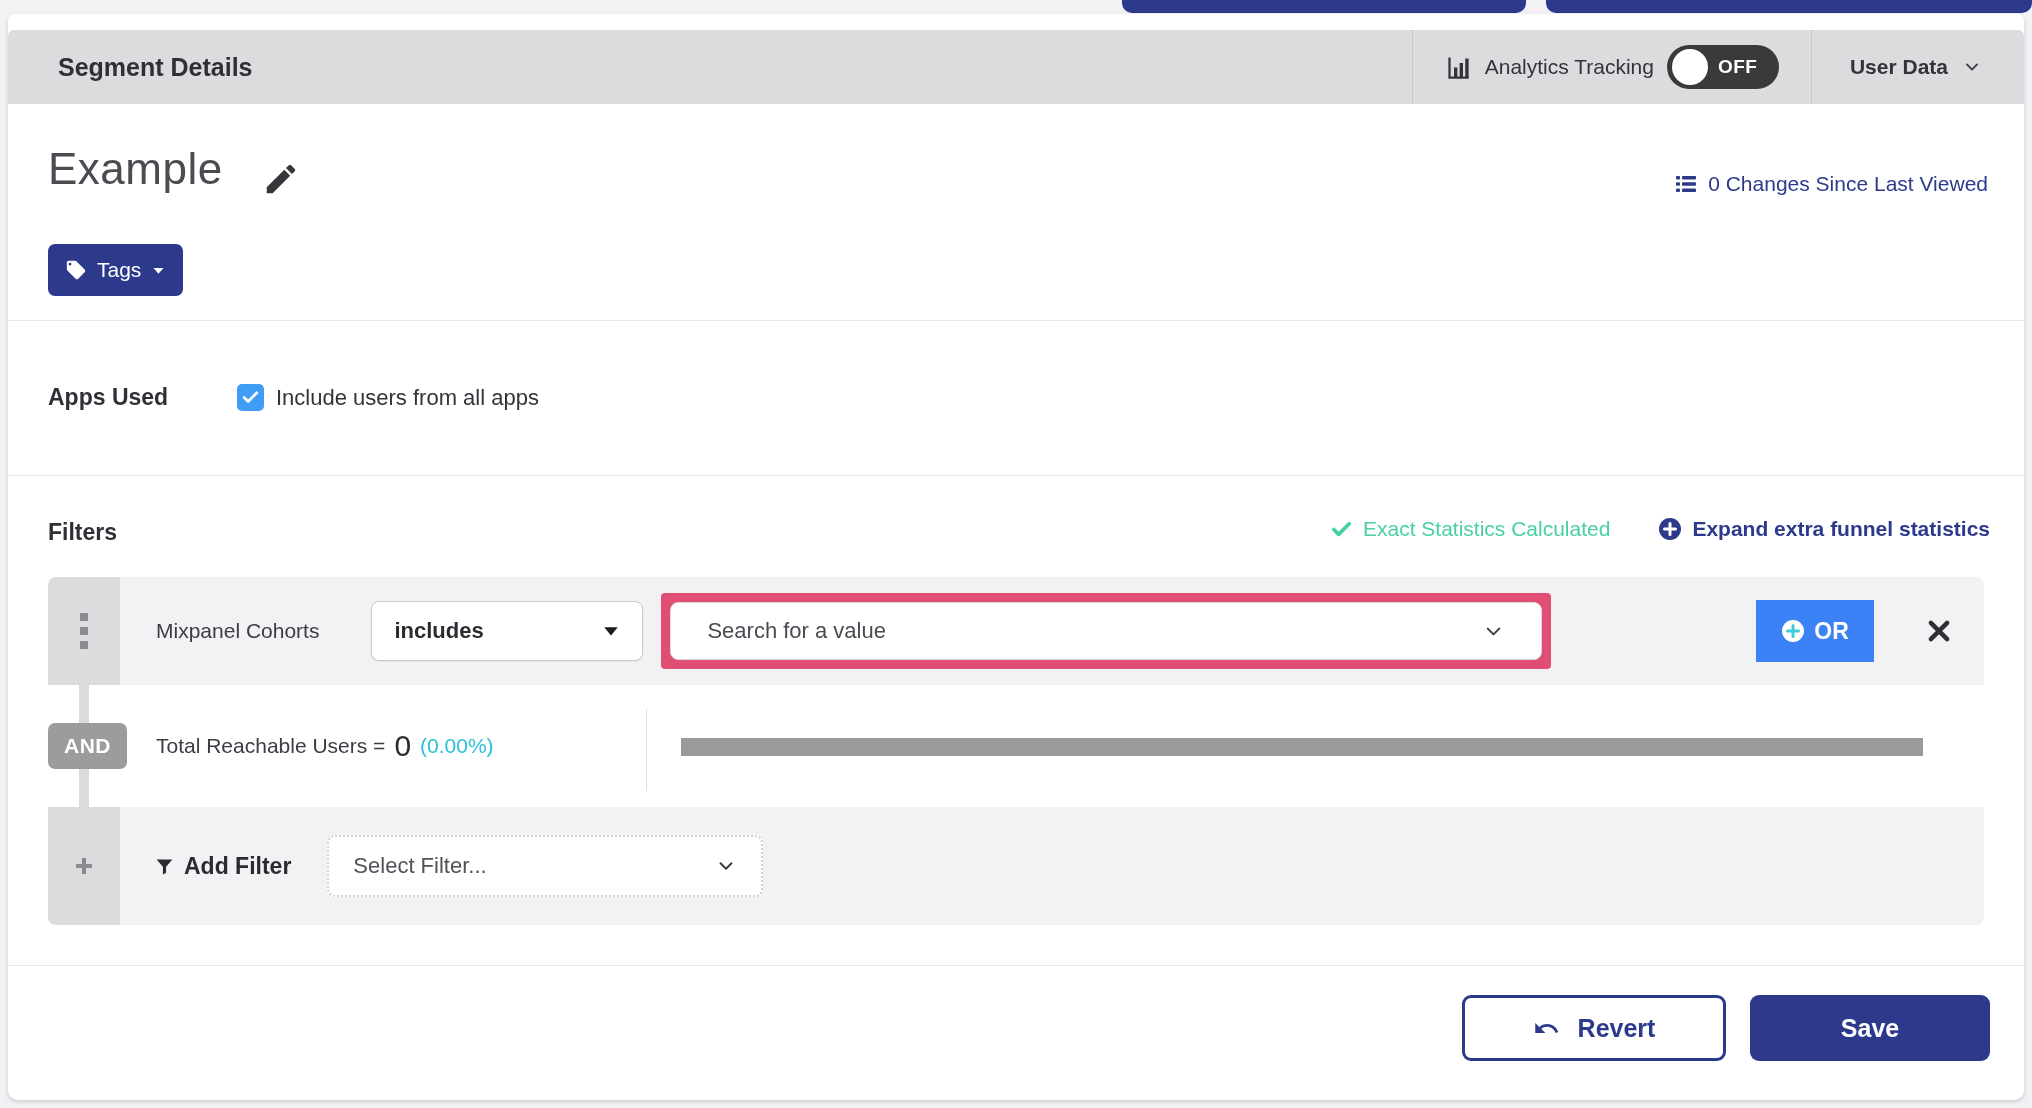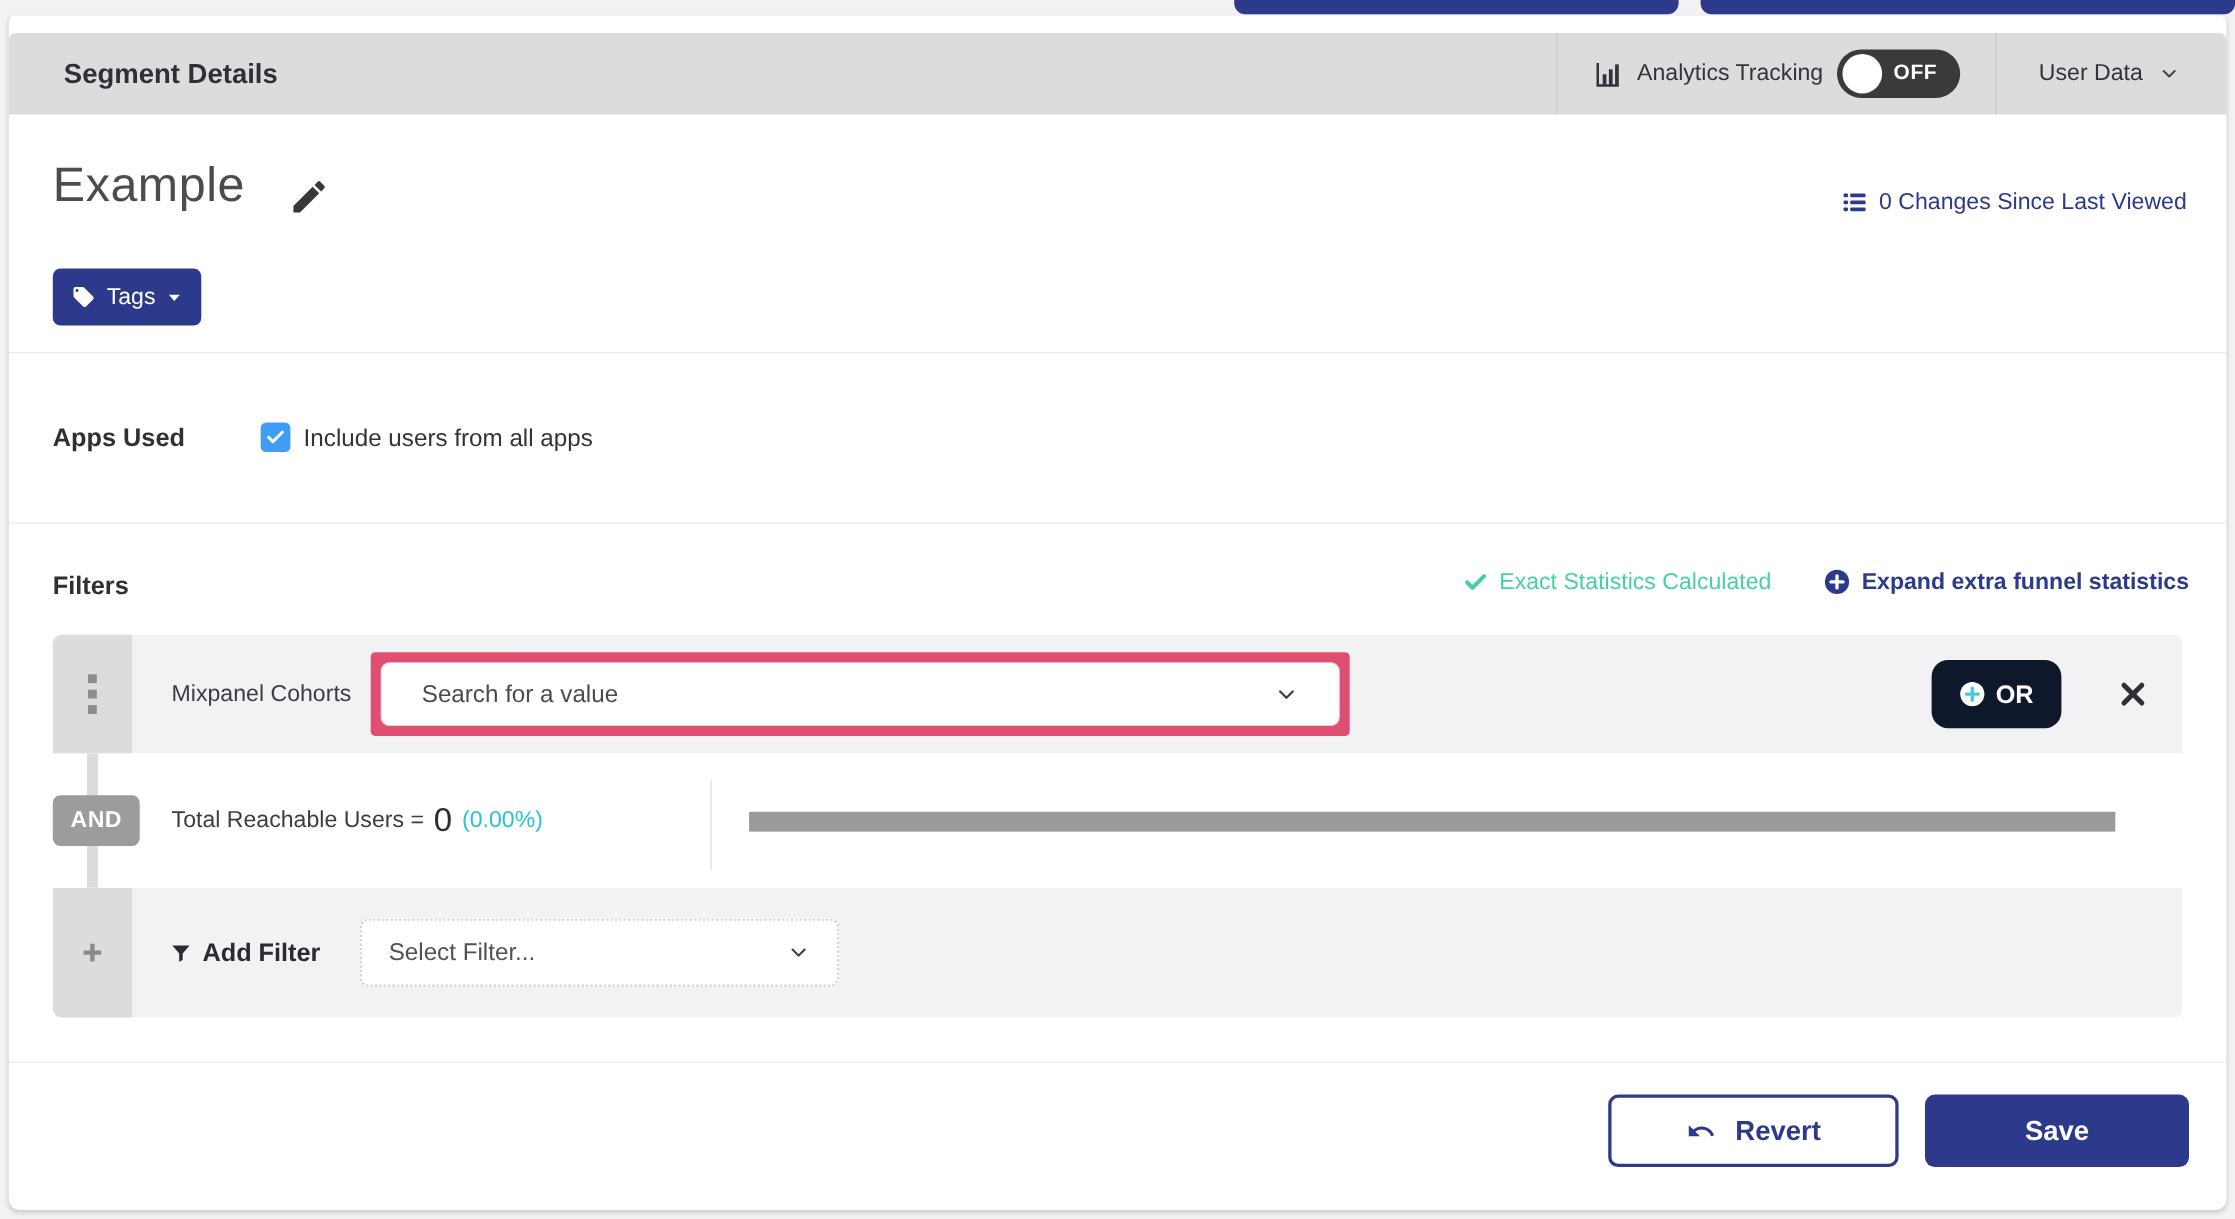--- a/index.html
+++ b/index.html
@@ -33,21 +33,21 @@
   }
   .hdr-title { margin-left: 50px; font-size: 25px; font-weight: bold; color: #2f3036; }
   .hdr-spacer { flex: 1; }
   .hdr-div { width: 1px; height: 74px; background: #c8c8cc; }
   .analytics-group { height: 100%; display: flex; align-items: center; gap: 13px; padding: 0 32px 0 32px; }
   .analytics-label { font-size: 21px; color: #33343a; }
   .toggle { width: 112px; height: 44px; border-radius: 22px; background: #3a3a3d; display: flex; align-items: center; cursor: pointer; }
   .toggle-knob { width: 36px; height: 36px; border-radius: 50%; background: #fff; margin-left: 5px; }
   .toggle-label { color: #fff; font-size: 19px; font-weight: bold; margin-left: 10px; letter-spacing: .5px; }
   .userdata-group { height: 100%; display: flex; align-items: center; gap: 14px; padding: 0 42px 0 38px; cursor: pointer; }
-  .userdata-label { font-size: 21px; color: #33343a; }
+  .userdata-label { font-size: 21px; color: #33343a; font-weight: bold; }
 
   
   .segment-name { position: absolute; left: 40px; top: 130px; font-size: 44px; color: #4b4b51; letter-spacing: .5px; }
   .edit-pencil { position: absolute; left: 254px; top: 146px; color: #36363b; cursor: pointer; }
   .changes-link { position: absolute; right: 36px; top: 158px; display: flex; align-items: center; gap: 10px; color: #2d3a8c; font-size: 21px; cursor: pointer; }
   .tags-btn {
     position: absolute; left: 40px; top: 230px; height: 52px; padding: 0 17px;
     background: #2d3a8c; border: none; border-radius: 7px; cursor: pointer;
     display: inline-flex; align-items: center; gap: 10px; color: #fff; font-size: 21px;
     font-family: inherit;
@@ -91,21 +91,21 @@
     height: 58px; background: #fff; border: 1px solid #d8d8dc; border-radius: 8px;
     display: flex; align-items: center; justify-content: space-between; padding: 0 36px; cursor: pointer;
   }
   .value-select input {
     border: none; outline: none; background: transparent; flex: 1;
     font-size: 22px; color: #3f3f46; font-family: inherit;
   }
   .value-select input::placeholder { color: #4a4a52; opacity: 1; }
   .or-btn {
     position: absolute; right: 110px; width: 118px; height: 62px;
-    background: #0f172a; border: none; border-radius: 15px; cursor: pointer;
+    background: #3b82f6; border: none; border-radius: 0; cursor: pointer;
     display: flex; align-items: center; justify-content: center; gap: 9px;
     color: #fff; font-size: 23px; font-weight: bold; font-family: inherit;
   }
   .remove-x { position: absolute; right: 30px; color: #2f2f33; cursor: pointer; }
 
   .frow2 { position: relative; height: 122px; background: #fff; }
   .connector { position: absolute; left: 31px; top: 0; width: 10px; height: 100%; background: #dcdcdf; }
   .and-badge {
     position: absolute; left: 0; top: 38px; width: 79px; height: 46px;
     background: #9c9c9c; border-radius: 7px; color: #fff; font-size: 21px; font-weight: bold;
@@ -251,20 +251,28 @@
     <div class="frow frow1">
       <div class="strip">
         <div class="grip-dots">
             <span></span>
             <span></span>
             <span></span>
           </div>
       </div>
       <div class="content">
         <div class="field-label">Mixpanel Cohorts</div>
+        <div class="op-select">
+          <span>includes</span>
+          <span>
+            <svg width="18" height="18" viewBox="0 0 24 24" fill="#1c1c20">
+                <polygon points="3 7 21 7 12 18"></polygon>
+              </svg>
+          </span>
+        </div>
         <div class="value-highlight">
           <div class="value-select">
             <input type="text" placeholder="Search for a value" style="">
             <span>
               <svg width="23" height="23" viewBox="0 0 24 24" fill="none" stroke="#3c3c44" stroke-width="2.1" stroke-linecap="round" stroke-linejoin="round">
                   <polyline points="6 9 12 15 18 9"></polyline>
                 </svg>
             </span>
           </div>
         </div>

